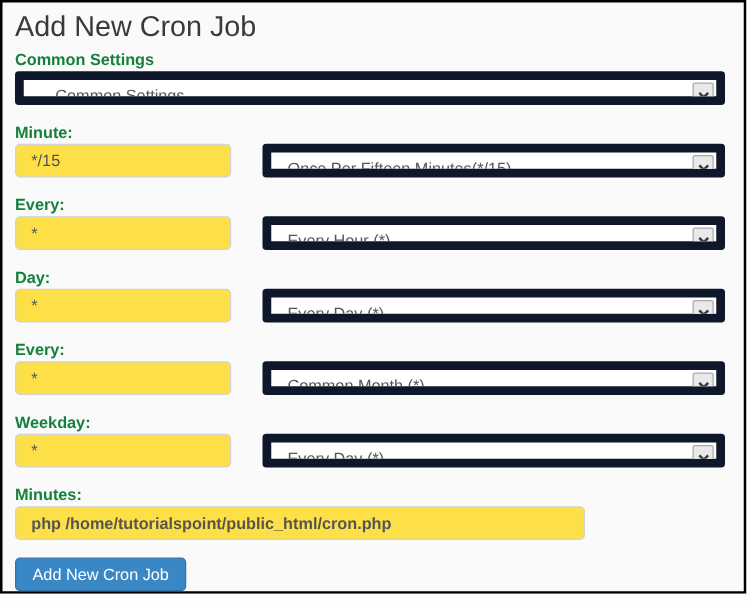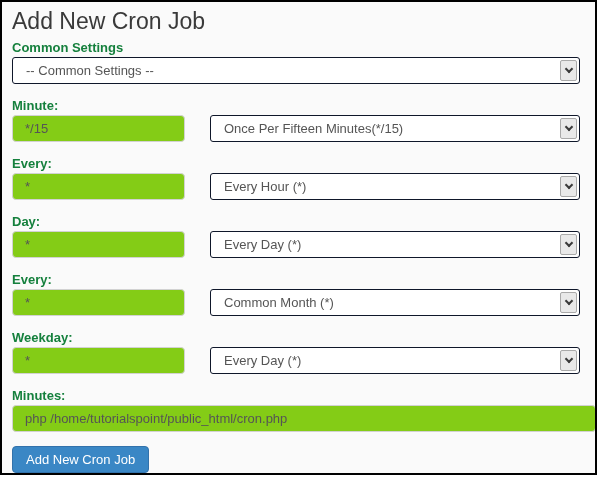--- a/index.html
+++ b/index.html
@@ -16,29 +16,29 @@
     color:#3a3a3a; margin-bottom:4px;
   }
   .form-group { margin-bottom:14px; }
   .field-label {
     display:block; font-size:13px; font-weight:700;
     color:#15803d; line-height:16px; margin-bottom:1px;
   }
   .row { display:flex; }
   .text-input {
     height:27px; border:1px solid #d2d2d2; border-radius:4px;
-    background:#84cc16; color:#555555; font-size:13px;
+    background:#fde047; color:#555555; font-size:13px;
     font-family:"Liberation Sans","DejaVu Sans",sans-serif;
     padding:0 12px; outline:none;
   }
   .input-small { width:173px; }
-  .input-full  { width:584px; }
+  .input-full  { width:456px;font-weight:bold; }
   .select-box {
     position:relative; height:27px; background:#ffffff;
-    border:1px solid #0f172a; border-radius:3px;
+    border:7px solid #0f172a; border-radius:3px;
     font-size:13px; color:#555555; line-height:25px;
     padding:0 28px 0 13px; cursor:default;
     white-space:nowrap; overflow:hidden;
   }
   .select-full { width:568px; }
   .select-row  { width:410px; margin-left:25px; }
   .select-arrow {
     position:absolute; top:2px; right:2px; width:17px; height:21px;
     background:#e9e9e9; border:1px solid #a9a9a9; border-radius:2px;
     display:flex; align-items:center; justify-content:center;

